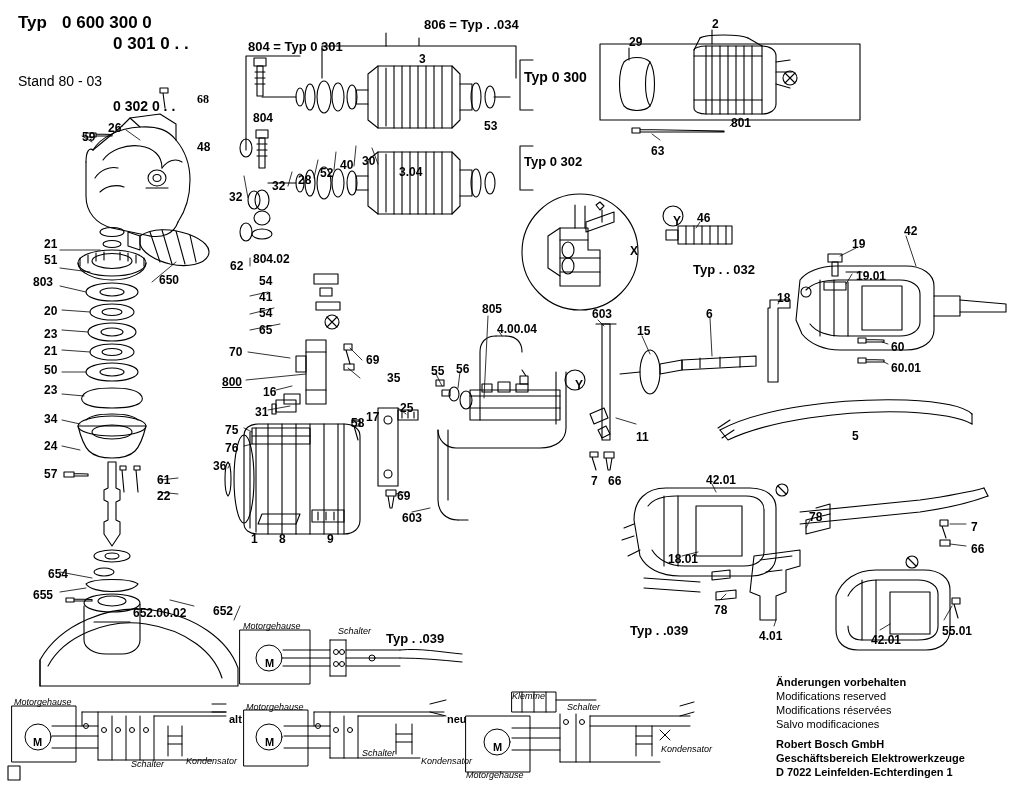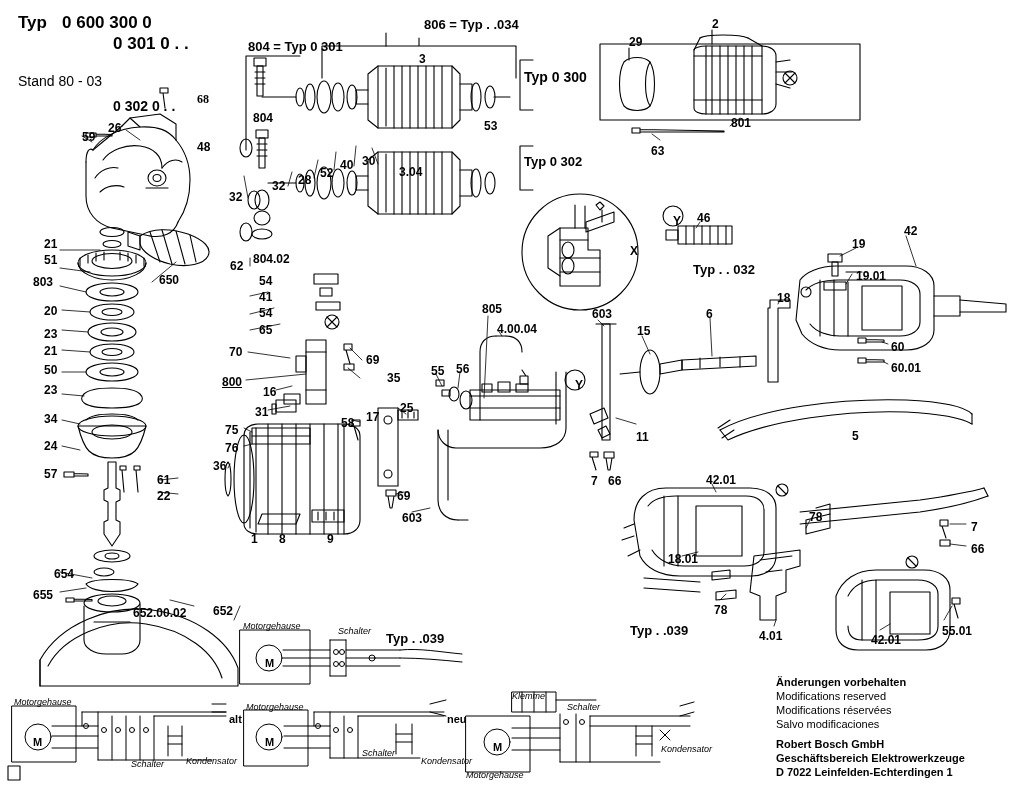--- a/index.html
+++ b/index.html
@@ -468,38 +468,38 @@
     <div class="lbl" style="left: 44px; top: 305px;">20</div>
     <div class="lbl" style="left: 44px; top: 328px;">23</div>
     <div class="lbl" style="left: 44px; top: 345px;">21</div>
     <div class="lbl" style="left: 44px; top: 364px;">50</div>
     <div class="lbl" style="left: 44px; top: 384px;">23</div>
     <div class="lbl" style="left: 44px; top: 413px;">34</div>
     <div class="lbl" style="left: 44px; top: 440px;">24</div>
     <div class="lbl" style="left: 44px; top: 468px;">57</div>
     <div class="lbl" style="left: 157px; top: 474px;">61</div>
     <div class="lbl" style="left: 157px; top: 490px;">22</div>
-    <div class="lbl" style="left: 22px; top: 568px; padding-left: 32px;">654</div>
+    <div class="lbl" style="left: 16px; top: 568px; padding-left: 32px;">654</div>
     <div class="lbl" style="left: 33px; top: 589px;">655</div>
     <div class="lbl" style="left: 133px; top: 595px; margin-top: 12px;">652.00.02</div>
     <div class="lbl" style="left: 213px; top: 605px;">652</div>
     <div class="lbl" style="left: 259px; top: 275px;">54</div>
     <div class="lbl" style="left: 259px; top: 291px;">41</div>
     <div class="lbl" style="left: 259px; top: 307px;">54</div>
     <div class="lbl" style="left: 259px; top: 324px;">65</div>
     <div class="lbl" style="left: 229px; top: 346px;">70</div>
     <div class="lbl" style="left: 222px; top: 376px; text-decoration: underline;">800</div>
     <div class="lbl" style="left: 263px; top: 386px;">16</div>
     <div class="lbl" style="left: 255px; top: 406px;">31</div>
     <div class="lbl" style="left: 225px; top: 424px;">75</div>
     <div class="lbl" style="left: 225px; top: 442px;">76</div>
     <div class="lbl" style="left: 213px; top: 460px;">36</div>
     <div class="lbl" style="left: 366px; top: 354px;">69</div>
     <div class="lbl" style="left: 364px; top: 372px; margin-left: 23px;">35</div>
-    <div class="lbl" style="left: 341px; top: 417px;">58</div>
+    <div class="lbl" style="left: 351px; top: 417px;">58</div>
     <div class="lbl" style="left: 366px; top: 411px;">17</div>
     <div class="lbl" style="left: 400px; top: 402px;">25</div>
     <div class="lbl" style="left: 397px; top: 490px;">69</div>
     <div class="lbl" style="left: 402px; top: 512px;">603</div>
     <div class="lbl" style="left: 251px; top: 533px;">1</div>
     <div class="lbl" style="left: 279px; top: 533px;">8</div>
     <div class="lbl" style="left: 327px; top: 533px;">9</div>
     <div class="lbl" style="left: 482px; top: 303px;">805</div>
     <div class="lbl" style="left: 497px; top: 323px;">4.00.04</div>
     <div class="lbl" style="left: 431px; top: 365px;">55</div>

